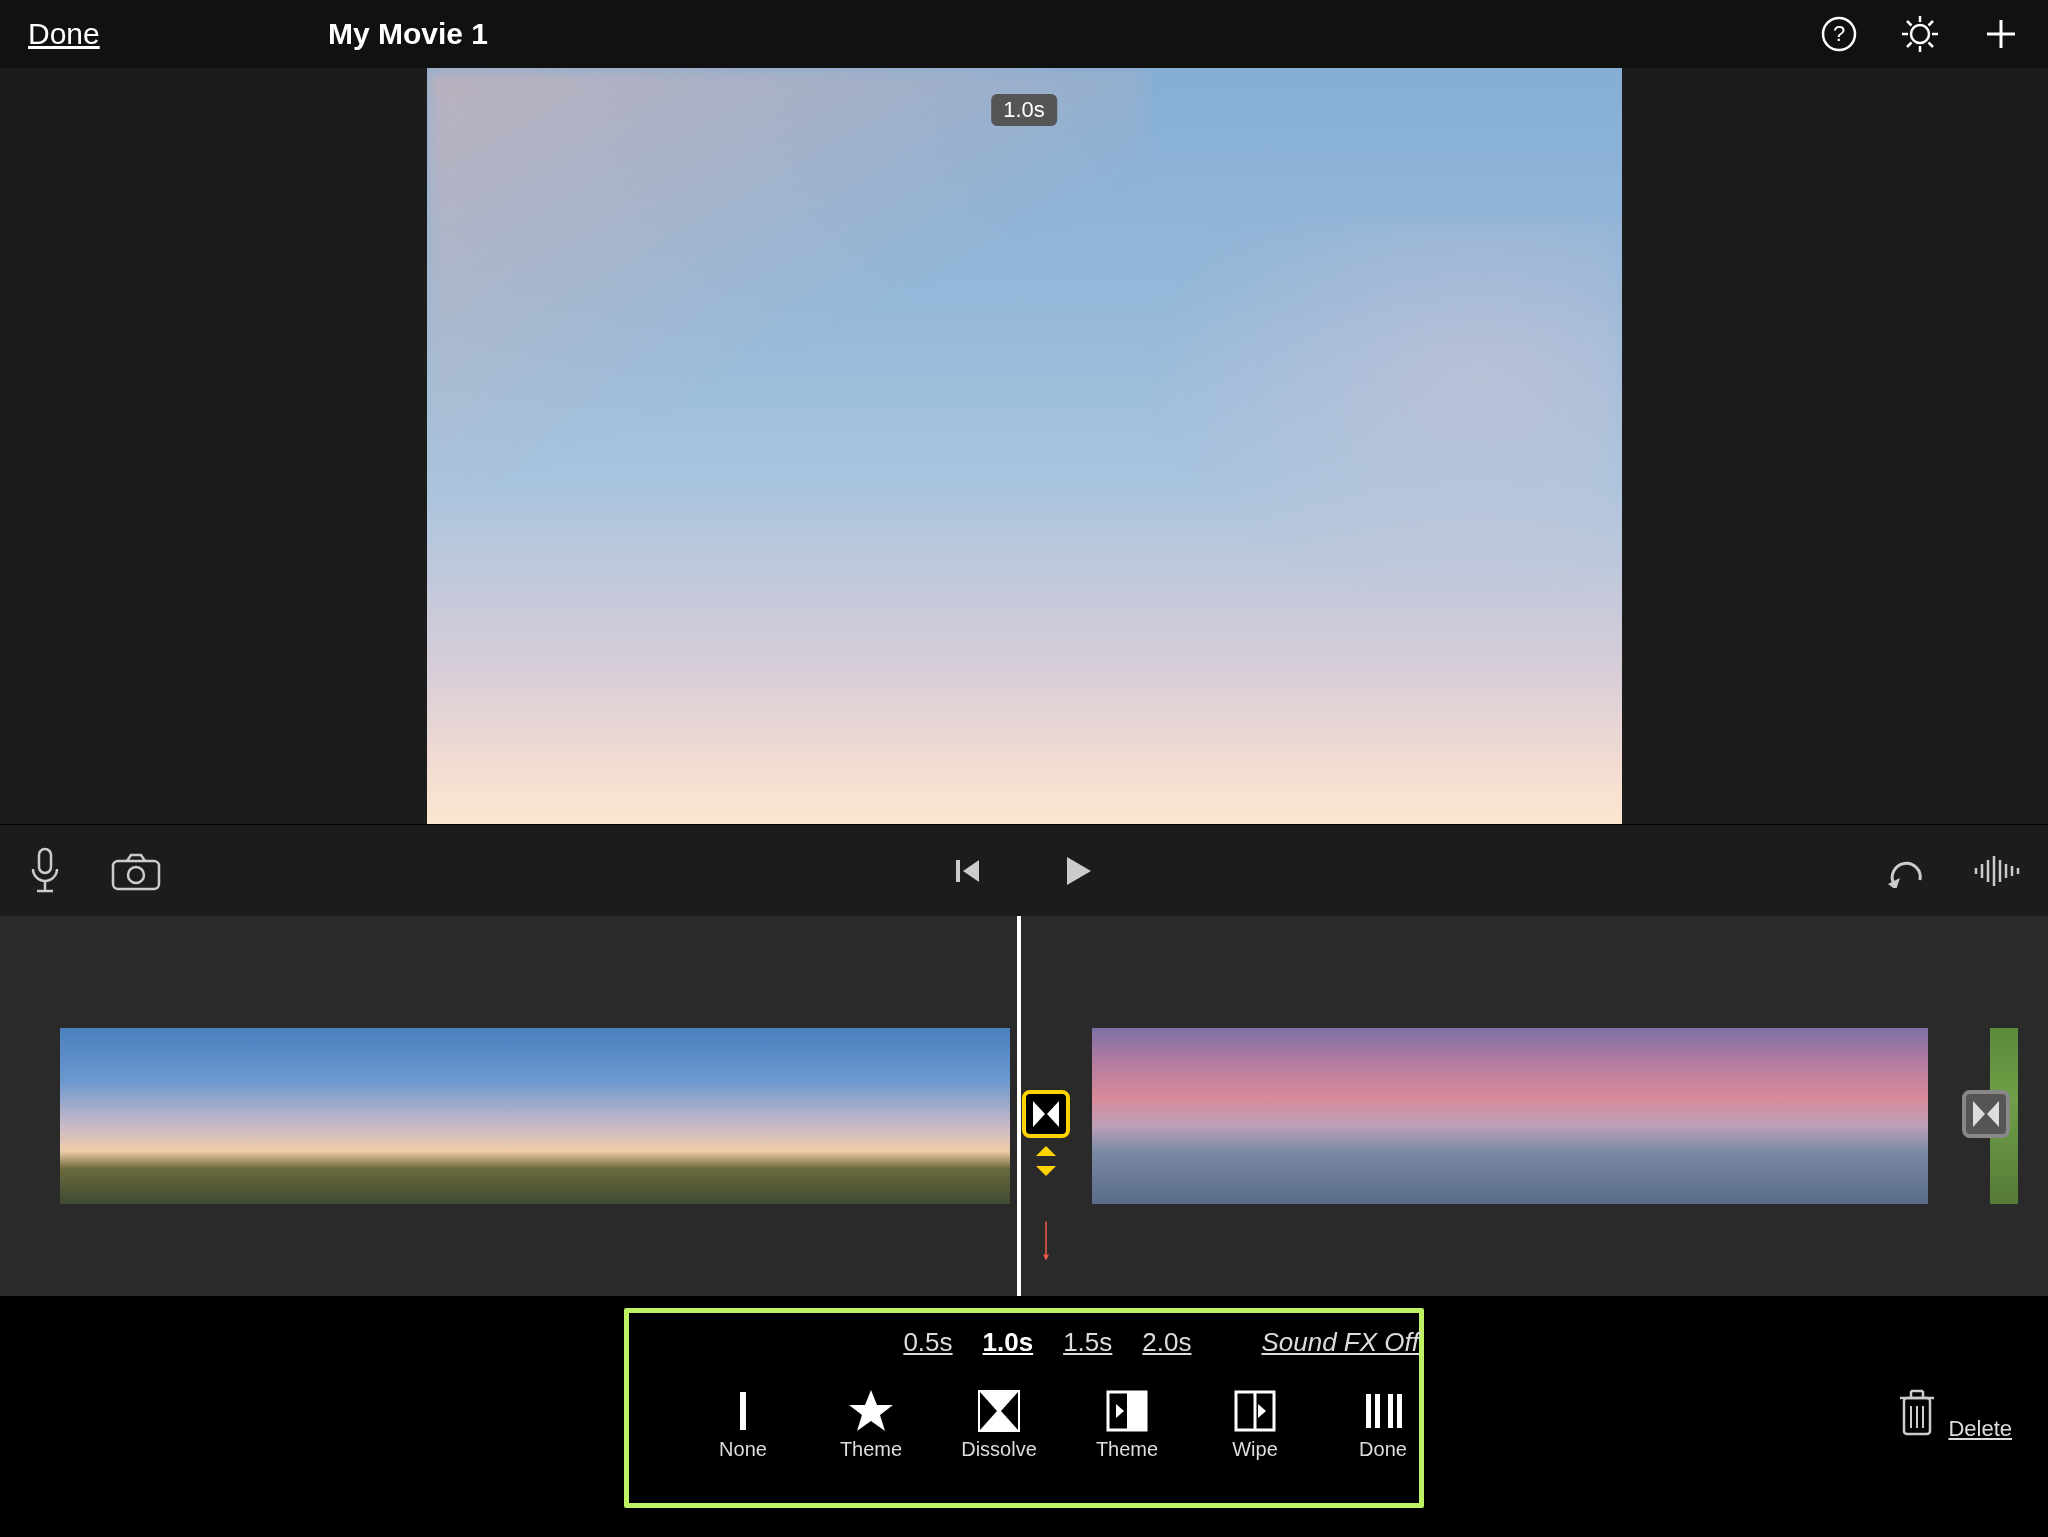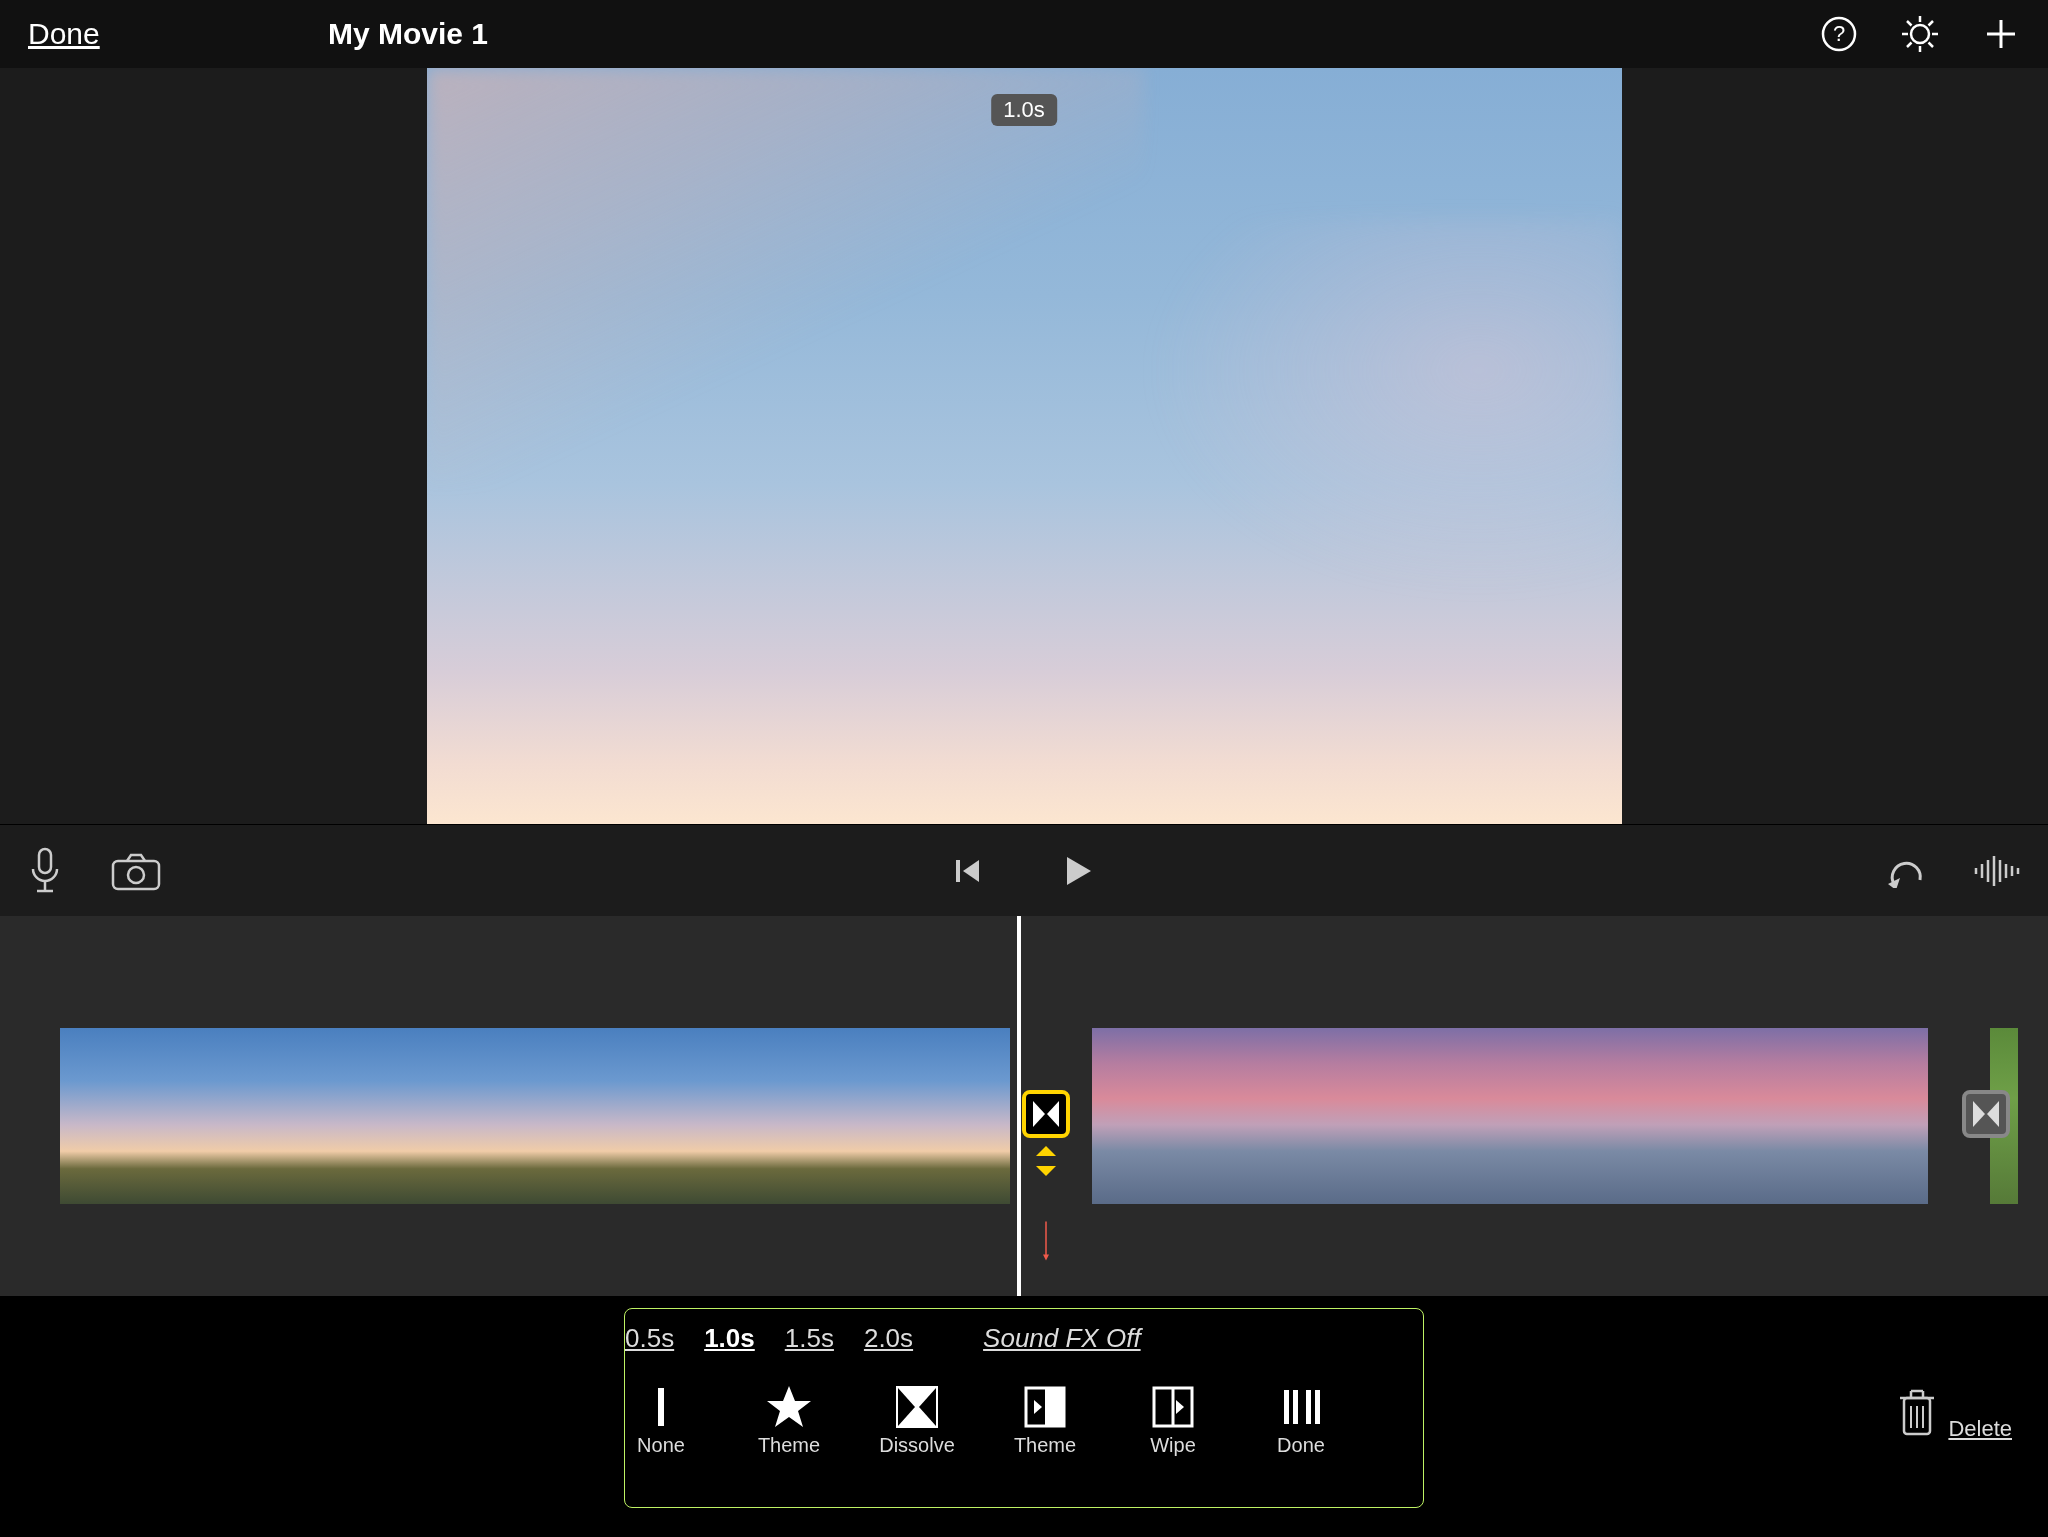--- a/index.html
+++ b/index.html
@@ -229,25 +229,25 @@
     background: #000;
     position: relative;
     display:flex;
     align-items:flex-start;
     justify-content:center;
   }
   .inspector-panel {
     margin-top:12px;
     width: 800px;
     height: 200px;
-    border: 1px solid #bef264;
-    border-radius: 8px;
+    border: 5px solid #bef264;
+    border-radius: 2px;
     display:flex;
     flex-direction:column;
-    align-items:flex-start;
+    align-items:flex-end;
   }
   .duration-row {
     display:flex;
     gap: 30px;
     margin-top:14px;
     font-size:26px;
     align-items:center;
   }
   .dur-opt { text-decoration: underline; cursor:pointer; color:#ddd; }
   .dur-opt.selected { font-weight:700; color:#fff; }

